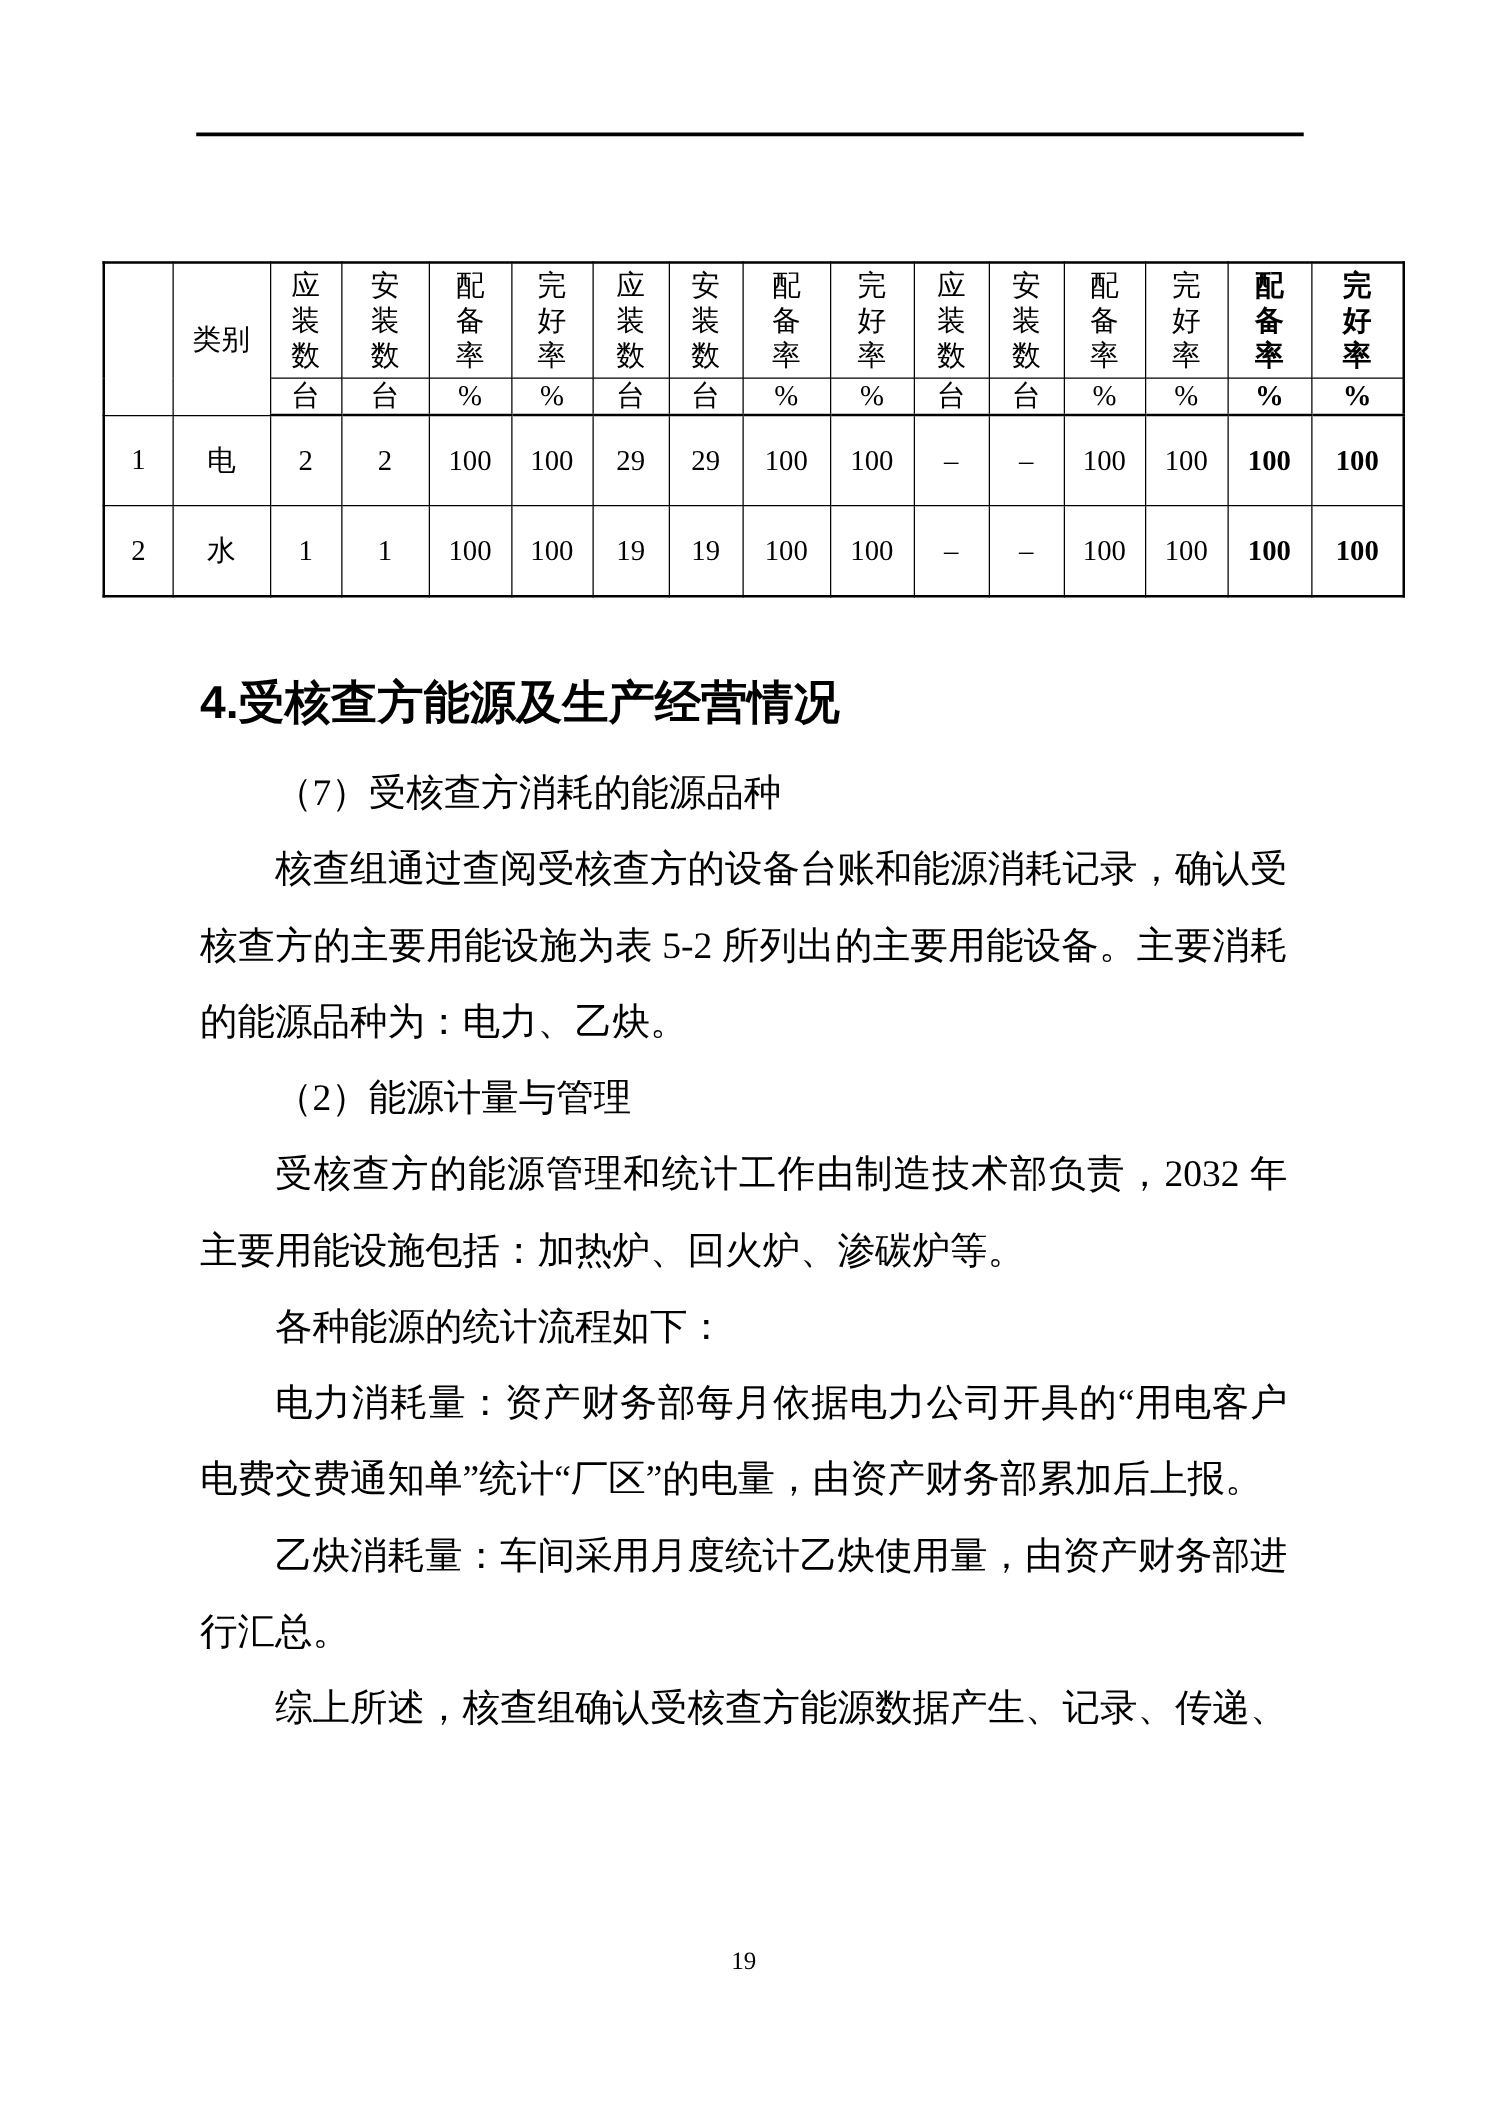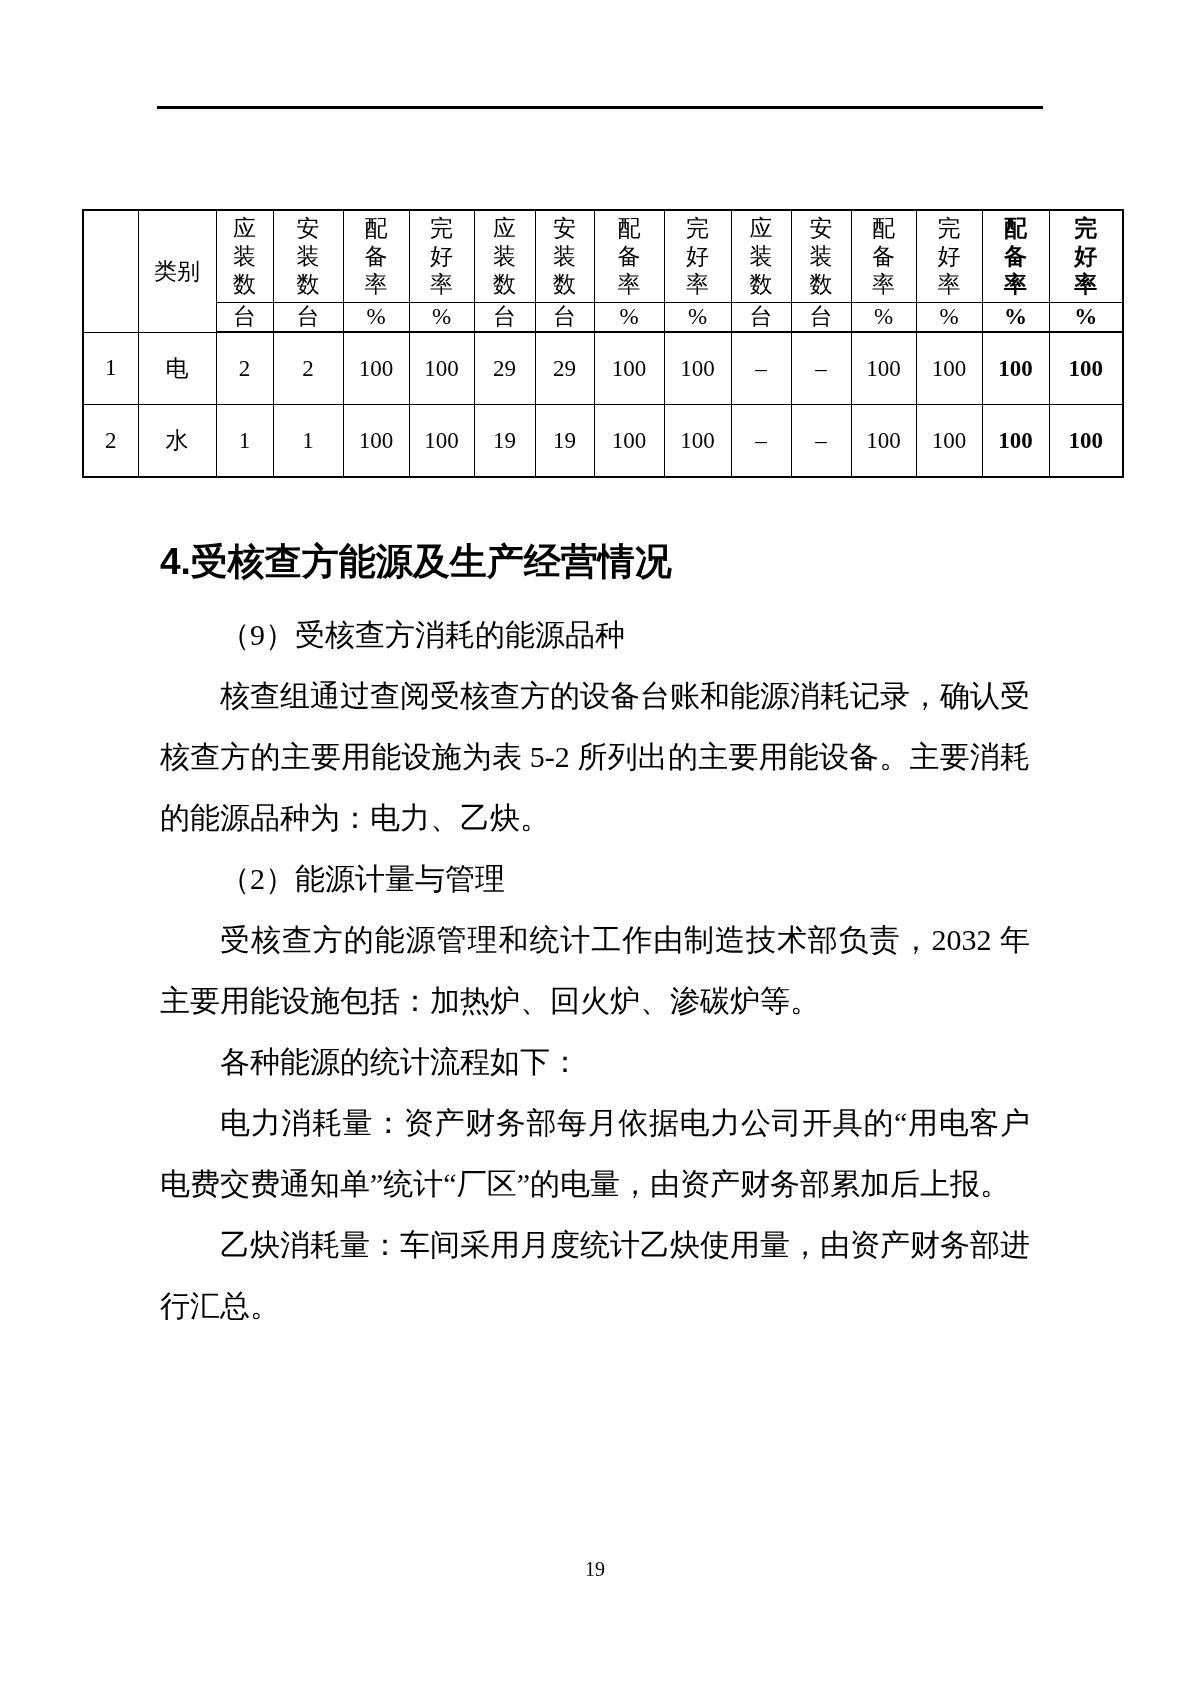--- a/index.html
+++ b/index.html
@@ -154,24 +154,25 @@
         <td>100</td>
         <td>100</td>
         <td class="b">100</td>
         <td class="b">100</td>
       </tr>
     </tbody>
   </table>
 
   <div class="content">
     <h2>4.受核查方能源及生产经营情况</h2>
-    <p class="first">（9）受核查方消耗的能源品种</p>
+    <p class="first">（7）受核查方消耗的能源品种</p>
     <p>核查组通过查阅受核查方的设备台账和能源消耗记录，确认受核查方的主要用能设施为表 5-2 所列出的主要用能设备。主要消耗的能源品种为：电力、乙炔。</p>
     <p>（2）能源计量与管理</p>
     <p>受核查方的能源管理和统计工作由制造技术部负责，2032 年主要用能设施包括：加热炉、回火炉、渗碳炉等。</p>
     <p>各种能源的统计流程如下：</p>
     <p>电力消耗量：资产财务部每月依据电力公司开具的“用电客户电费交费通知单”统计“厂区”的电量，由资产财务部累加后上报。</p>
     <p>乙炔消耗量：车间采用月度统计乙炔使用量，由资产财务部进行汇总。</p>
+    <p>综上所述，核查组确认受核查方能源数据产生、记录、传递、</p>
   </div>
 
   <div class="footer">19</div>
 
 </div>
 
 </body></html>

